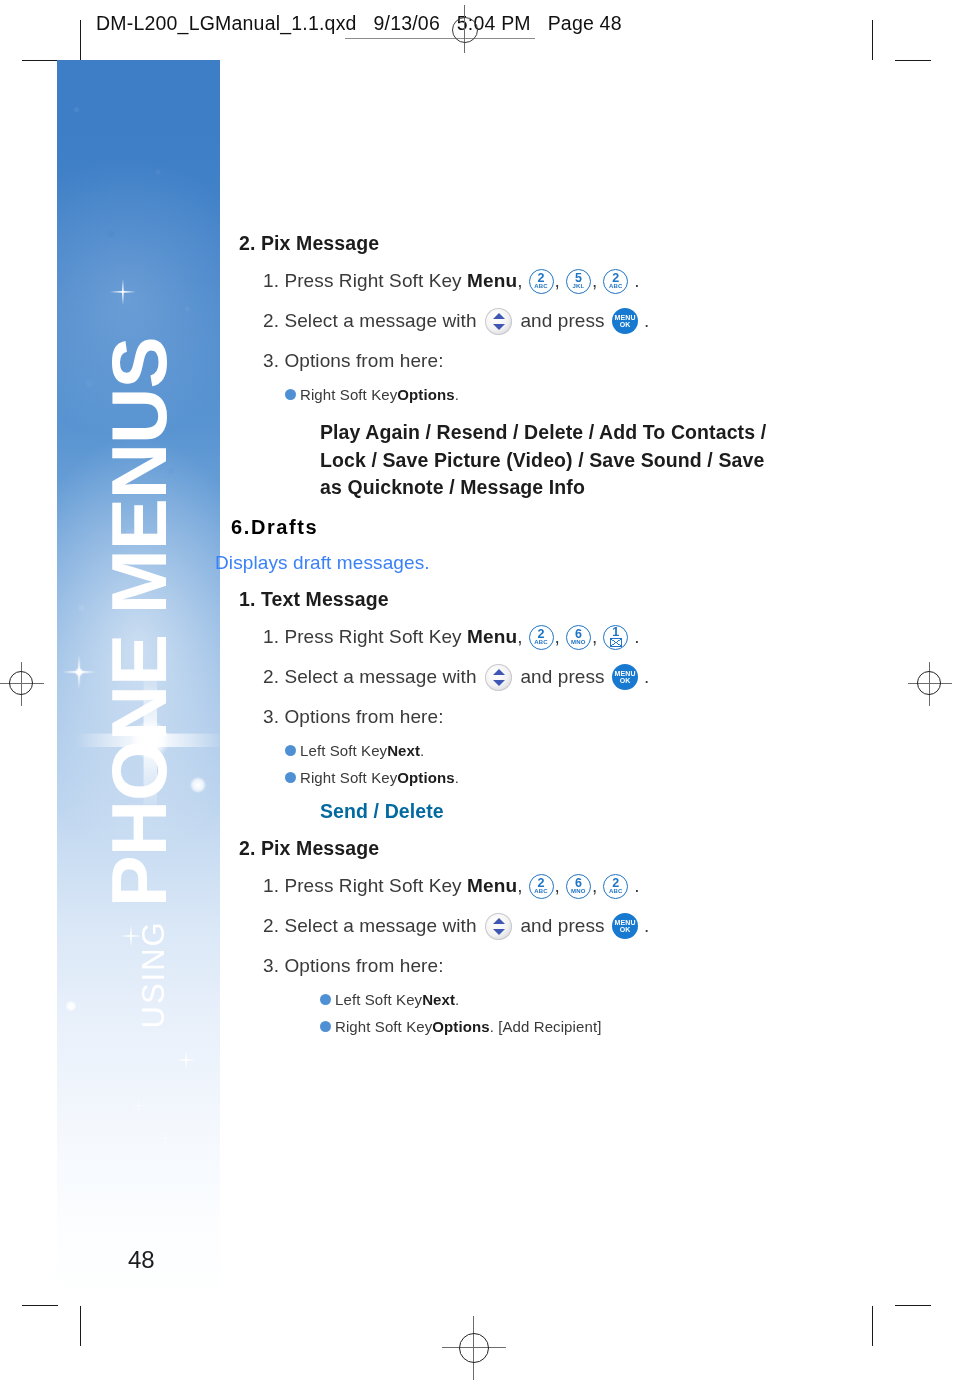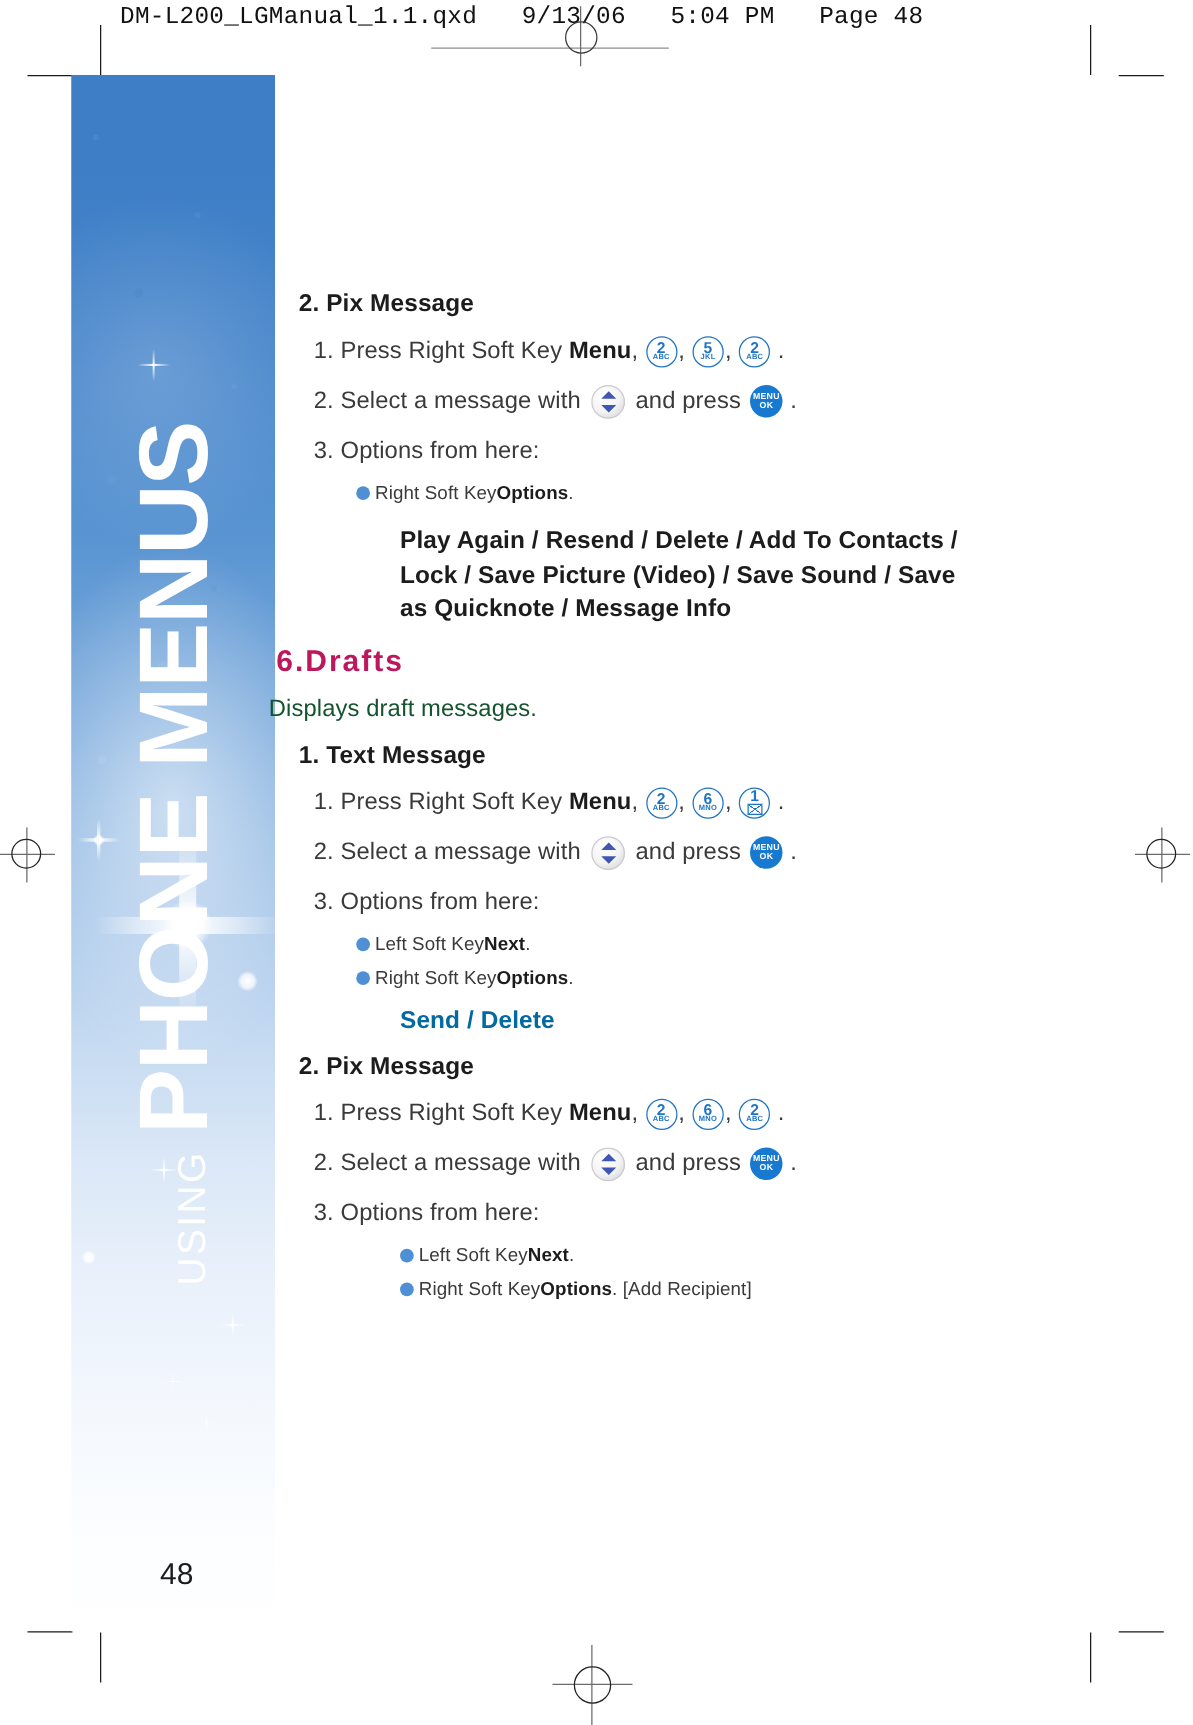--- a/index.html
+++ b/index.html
@@ -10,22 +10,22 @@
   .mark{position:absolute;background:#1a1a1a;}
   .vline{width:1px;}
   .hline{height:1px;}
   .reg{position:absolute;width:44px;height:44px;}
   .reg .circ{position:absolute;left:9px;top:9px;width:24px;height:24px;
              border:1.2px solid #222;border-radius:50%;box-sizing:border-box;}
   .reg .rv{position:absolute;left:21px;top:0;width:1.2px;height:44px;background:#6b6b6b;}
   .reg .rh{position:absolute;top:21px;left:0;height:1.2px;width:44px;background:#6b6b6b;}
 
   
-  .fileheader{position:absolute;left:96px;top:2px;width:760px;height:30px;
-              font-family:Liberation Mono, monospace;font-size:19.5px;color:#111;
+  .fileheader{position:absolute;left:96px;top:12px;width:760px;height:30px;
+              font-family:Liberation Sans, sans-serif;font-size:19.5px;color:#111;
               letter-spacing:0.2px;white-space:pre;}
   .hdr-rule{position:absolute;left:345px;top:38px;width:190px;height:1px;background:#8d8d8d;}
   .hdr-reg{position:absolute;left:440px;top:5px;width:48px;height:48px;}
   .hdr-reg .c{position:absolute;left:12px;top:12px;width:26px;height:26px;border:1.2px solid #3a3a3a;border-radius:50%;box-sizing:border-box;}
   .hdr-reg .v{position:absolute;left:24px;top:0;width:1.1px;height:48px;background:#6b6b6b;}
 
   
   .sidebar{position:absolute;left:57px;top:60px;width:163px;height:1245px;overflow:hidden;
            background:linear-gradient(to bottom,
              #3d7ec6 0%, #3d7ec6 6%, #4886cb 18%, #5a95d2 30%,
@@ -75,24 +75,24 @@
 
   .pagenum{position:absolute;left:128px;top:1206px;font-family:"Liberation Sans", sans-serif;
       font-size:24px;color:#1c1c1c;margin-top:40px;}
 
   
   .content{position:absolute;left:215px;top:232px;width:700px;
            font-family:"Liberation Sans", sans-serif;color:#262626;}
 
   .h-sub{font-size:19.5px;font-weight:700;color:#1c1c1c;letter-spacing:.1px;
          margin:0 0 11px 24px;}
-  .h-blue{font-size:24px;font-weight:700;color:#be185d;letter-spacing:1.6px;margin:0 0 13px 6px;}
-  .p-plain{font-size:19px;color:#14532d;margin:0 0 14px 0;letter-spacing:.1px;}
-
-  .step{font-size:19px;color:#3a3a3a;margin:0 0 10px 36px;letter-spacing:.1px;
+  .h-blue{font-size:20px;font-weight:700;color:#000000;letter-spacing:1.6px;margin:0 0 13px 16px;}
+  .p-plain{font-size:19px;color:#3b82f6;margin:0 0 14px 0;letter-spacing:.1px;}
+
+  .step{font-size:19px;color:#3a3a3a;margin:0 0 10px 48px;letter-spacing:.1px;
         display:flex;align-items:center;flex-wrap:wrap;min-height:30px;}
   .step .t{white-space:pre;}
   .step b{font-weight:700;color:#1c1c1c;}
 
   .bul{font-size:15px;color:#3a3a3a;display:flex;align-items:center;letter-spacing:.1px;
        margin:0 0 10px 0;}
   .bul .dot-b{width:11px;height:11px;border-radius:50%;background:#4f90d4;
        flex:0 0 11px;margin-right:4px;}
   .bul b{font-weight:700;color:#1c1c1c;}
   .ind-70{margin-left:70px;}

